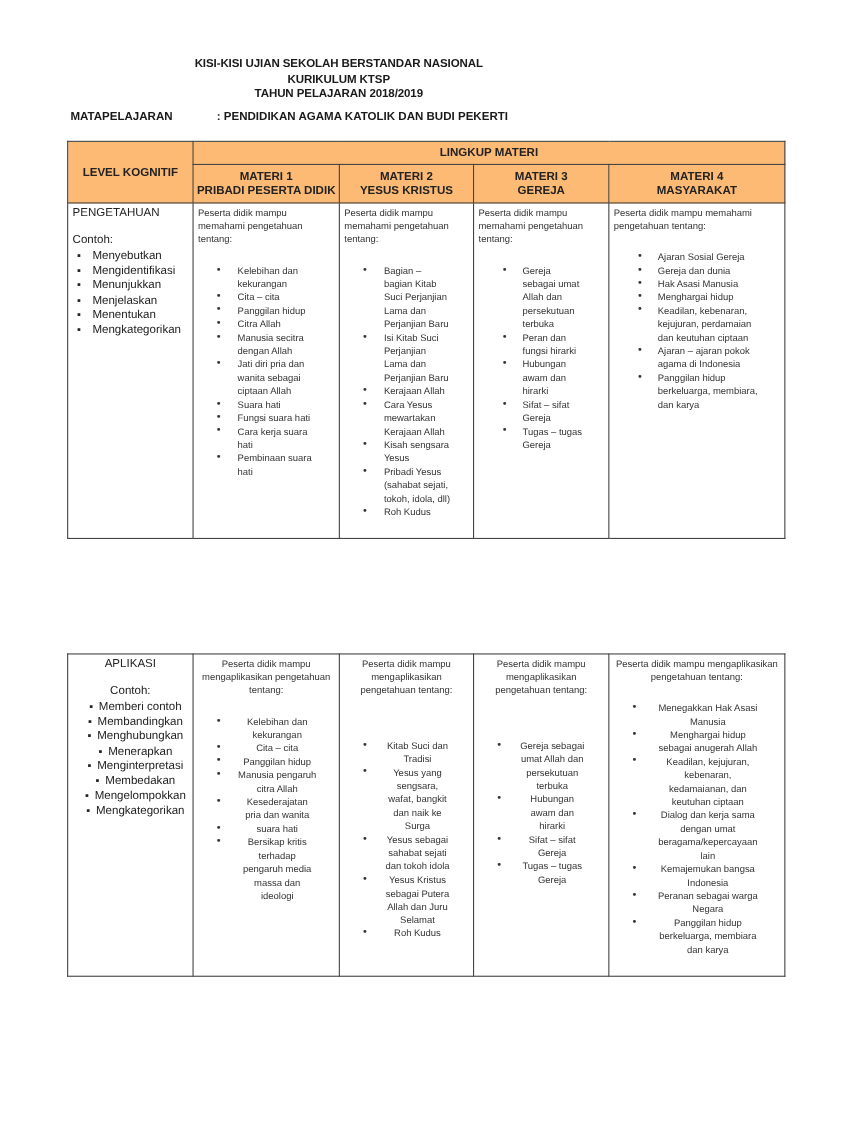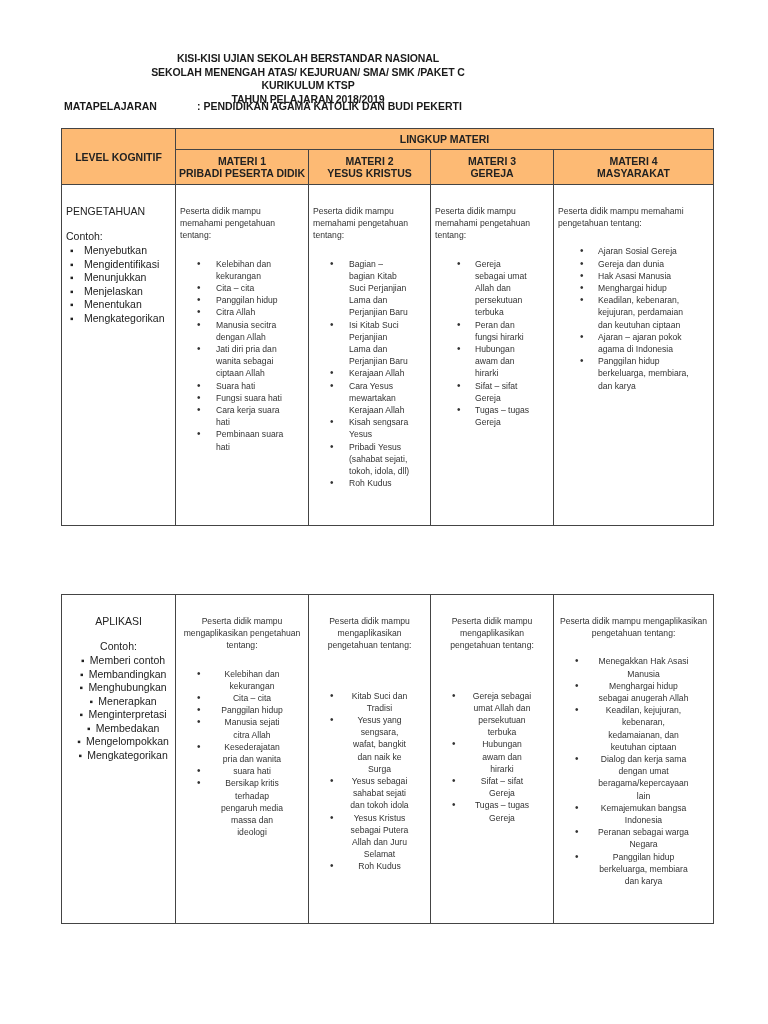--- a/index.html
+++ b/index.html
@@ -5,21 +5,21 @@
   html, body { margin: 0; padding: 0; }
   body {
     width: 768px; height: 1024px; background: #ffffff; position: relative;
     font-family: "Liberation Sans", sans-serif; color: #1a1a1a; overflow: hidden;
   }
   .header { position: absolute; top: 52px; left: 0; width: 616px; text-align: center;
     font-weight: bold; font-size: 10.5px; line-height: 13.5px; letter-spacing: -0.1px; }
   .subject { position: absolute; top: 100px; left: 64px; font-weight: bold; font-size: 10.5px; }
   .subject .lbl { display: inline-block; width: 133px; }
   table.grid { position: absolute; border-collapse: collapse; table-layout: fixed; }
-  table.grid td { border: 1.3px solid #444; vertical-align: top; padding: 20px 4px; }
+  table.grid td { border: 1.3px solid #444; vertical-align: top; padding: 2px 4px; }
   .t1 { top: 128px; left: 61px; width: 652px; }
   .t2 { top: 594px; left: 61px; width: 652px; text-align: center; }
   th.h { background: #fdba74; border: 1.3px solid #444; font-weight: bold; font-size: 10.5px;
     text-align: center; vertical-align: middle; line-height: 12px; padding: 0 2px; color: #222; }
   .lvl { font-size: 10.5px; line-height: 12.5px; color: #222; }
   .lvl .title { margin-bottom: 12px; }
   .lvl ul { margin: 2px 0 0 0; padding: 0 0 0 4px; list-style: none; }
   .lvl li::before { content: "\25AA"; display: inline-block; width: 14px; font-size: 10px; }
   .cell { font-size: 8.6px; line-height: 12.2px; color: #333; }
   .cell .intro { margin-bottom: 8px; }
@@ -28,21 +28,20 @@
   .cell li::before { content: "\2022"; position: absolute; left: 1px; top: 0; font-size: 10px; }
   .cell.c3 li, .cell.c4 li { padding-left: 24px; }
   .cell.c3 li::before, .cell.c4 li::before { left: 6px; }
   .spacer { height: 14px; }
 </style>
 </head>
 <body>
 
 <div class="header">
   <div>KISI-KISI UJIAN SEKOLAH BERSTANDAR NASIONAL</div>
-  <div>SEKOLAH MENENGAH ATAS/ KEJURUAN/ SMA/ SMK /PAKET C</div>
   <div>KURIKULUM KTSP</div>
   <div>TAHUN PELAJARAN 2018/2019</div>
 </div>
 
 <div class="subject">
   <span class="lbl">MATAPELAJARAN</span><span>: PENDIDIKAN AGAMA KATOLIK DAN BUDI PEKERTI</span>
 </div>
 
 <table class="grid t1">
   <colgroup>
@@ -164,21 +163,21 @@
         <li>Mengelompokkan</li>
         <li>Mengkategorikan</li>
       </ul>
     </td>
     <td class="cell c1">
       <div class="intro">Peserta didik mampu mengaplikasikan pengetahuan tentang:</div>
       <ul>
         <li>Kelebihan dan kekurangan</li>
         <li>Cita – cita</li>
         <li>Panggilan hidup</li>
-        <li>Manusia sejati citra Allah</li>
+        <li>Manusia pengaruh citra Allah</li>
         <li>Kesederajatan pria dan wanita</li>
         <li>suara hati</li>
         <li>Bersikap kritis terhadap pengaruh media massa dan ideologi</li>
       </ul>
     </td>
     <td class="cell c2">
       <div class="intro">Peserta didik mampu mengaplikasikan pengetahuan tentang:</div>
       <div class="spacer"></div>
       <ul>
         <li>Kitab Suci dan Tradisi</li>

